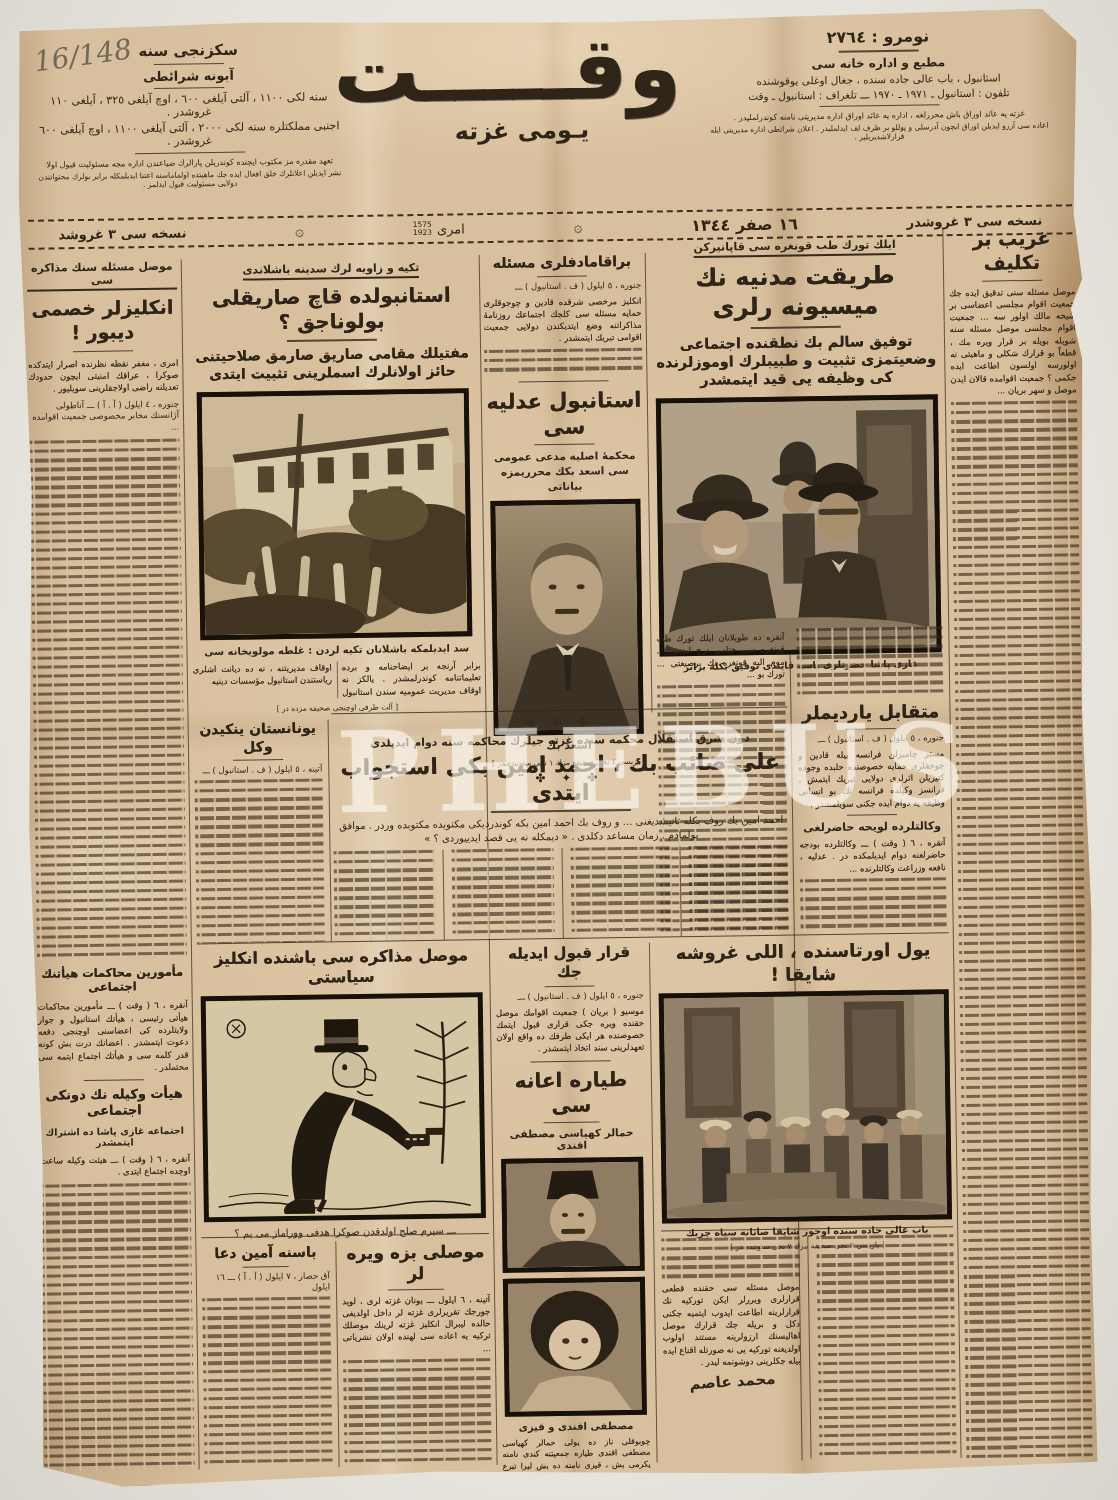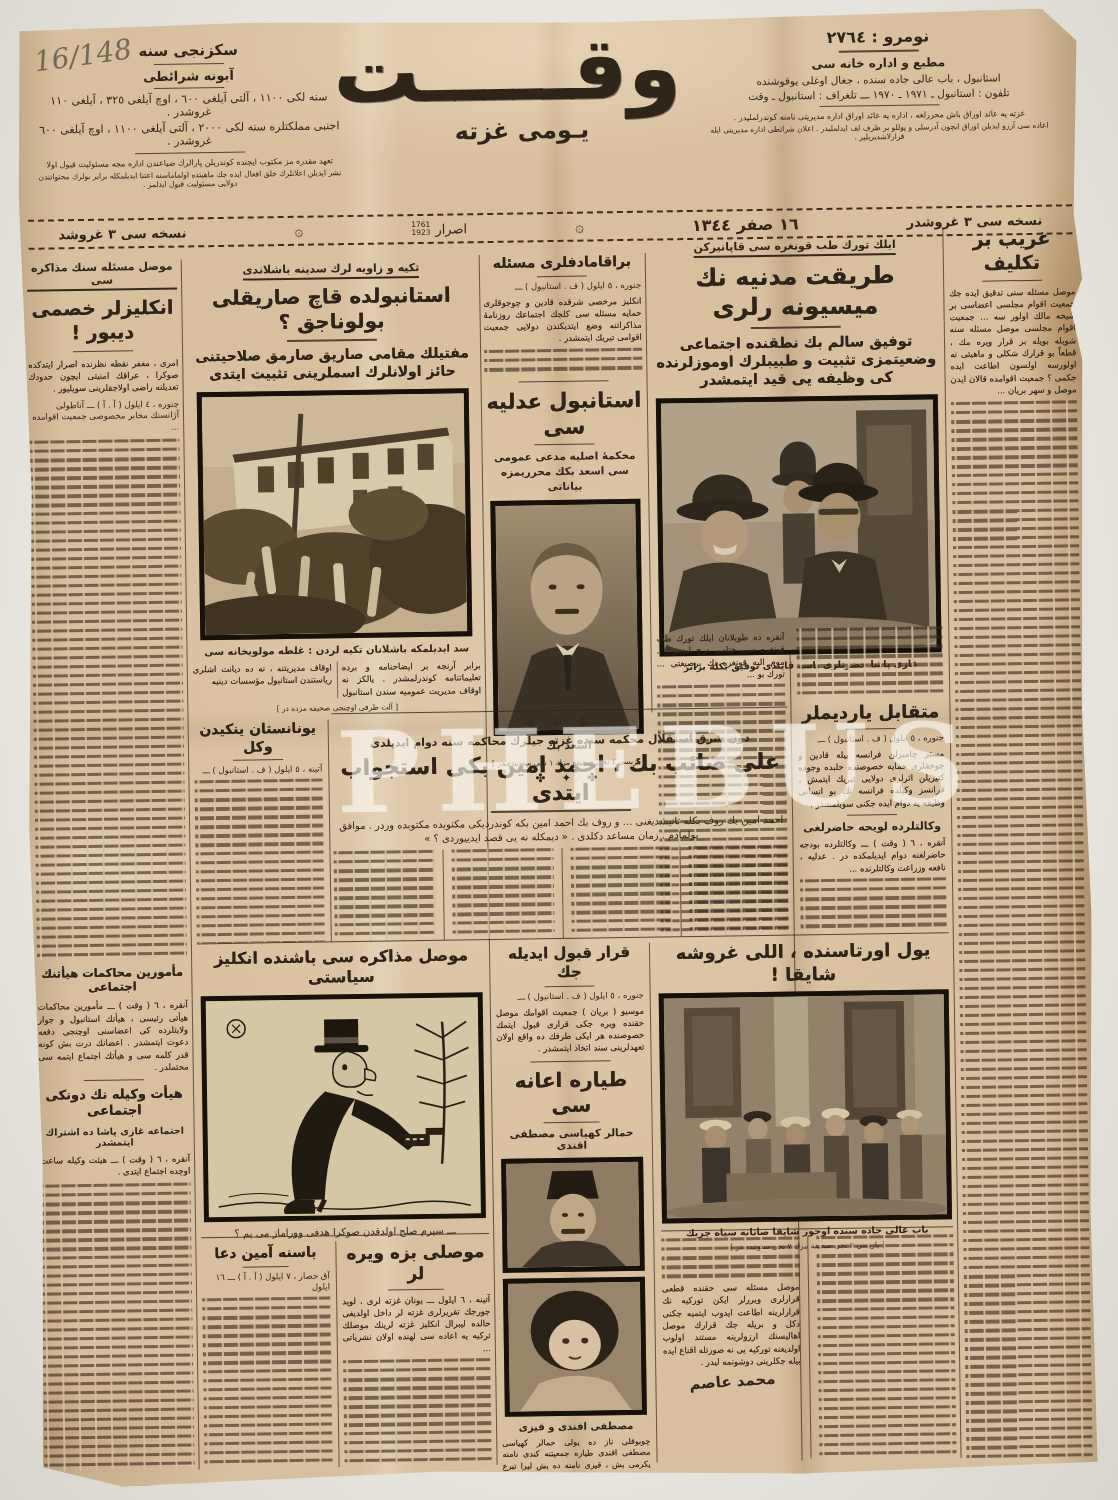--- a/index.html
+++ b/index.html
@@ -91,23 +91,23 @@
     <div class="hrule" style="width:120px;margin:2px auto;"></div>
     <div style="font-size:8px;">غزته يه عائد اوراق باش محررلغه ، اداره يه عائد اوراق اداره مديريتى نامنه كوندرلمليدر .</div>
     <div style="font-size:7.5px;">اعاده سى آرزو ايديلن اوراق ايچون آدرسلى و پوللو بر ظرف لف ايدلمليدر . اعلان شرائطى اداره مديريتى ايله قرارلاشديريلير .</div>
   </div>
 
   <div class="abs rtl ornrule" style="left:10px;top:196px;width:1044px;height:30px;display:flex;align-items:center;justify-content:space-between;padding:0 30px;box-sizing:border-box;">
     <span class="b" style="font-size:13px;">نسخه سى ٣ غروشدر</span>
     <span class="b" style="font-size:16px;">١٦ صفر ١٣٤٤</span>
     <span class="orn" style="font-size:15px;">۞</span>
     <span style="font-size:13px;display:flex;align-items:center;gap:5px;">
-      <span>اصرار</span>
+      <span>امرى</span>
       <span style="display:inline-flex;flex-direction:column;font-size:7.5px;line-height:1.1;">
-        <span>1761</span>
+        <span>1575</span>
         <span>1923</span>
       </span>
     </span>
     <span class="orn" style="font-size:15px;">۞</span>
     <span class="b" style="font-size:13px;">نسخه سى ٣ غروشد</span>
   </div>
 
   <div class="abs vrule" style="left:162px;top:238px;height:1210px;"></div>
   <div class="abs vrule" style="left:302px;top:700px;height:222px;"></div>
   <div class="abs vrule" style="left:302px;top:1222px;height:226px;"></div>

